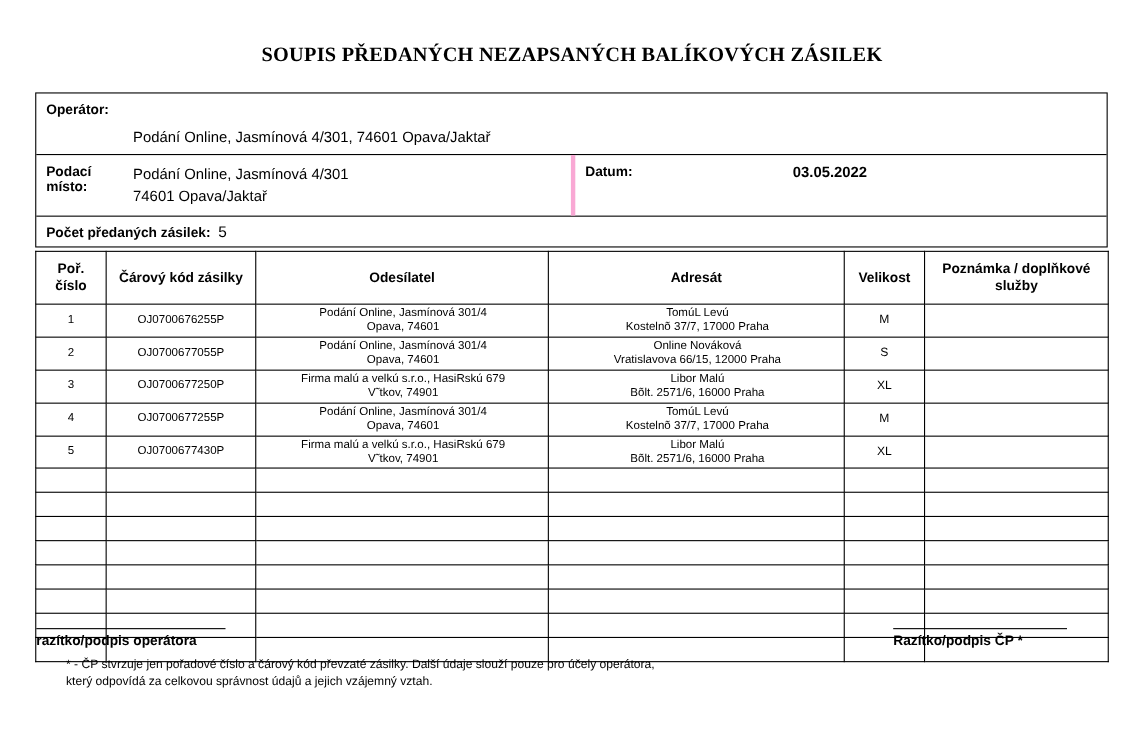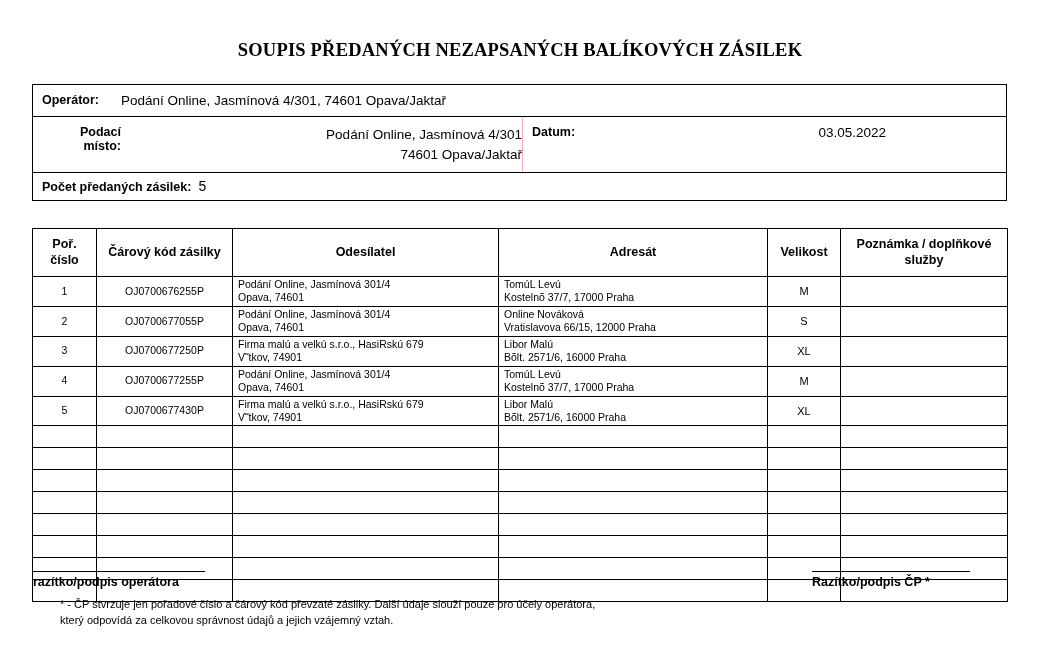--- a/index.html
+++ b/index.html
@@ -54,40 +54,40 @@
     font-weight: bold;
     padding: 8px 0 8px 9px;
     box-sizing: border-box;
   }
   .cell-value {
     font-size: 13.5px;
     padding: 8px 0 8px 0;
     box-sizing: border-box;
   }
   .r1-label { width: 88px; }
-  .r1-value { flex: 1; }
+  .r1-value { flex: 1; margin-top: 24px; }
 
   .r2-left {
     display: flex;
     width: 490px;
-    border-right: 1px solid #f9a8d4;
-    box-sizing: border-box;
-    text-align: right;
+    border-right: 4px solid #f9a8d4;
+    box-sizing: border-box;
   }
   .r2-label { width: 88px; }
   .r2-value { flex: 1; line-height: 1.45; }
   .r2-right {
     display: flex;
     flex: 1;
   }
   .r2-datum-label { width: 100px; }
   .r2-datum-value {
     flex: 1;
-    text-align: right;
+    text-align: center;
     padding-right: 120px;
+    font-weight: bold;
   }
 
   .r3 { padding: 5px 0 6px 9px; display: flex; align-items: baseline; }
   .r3 .lbl { font-size: 12.5px; font-weight: bold; }
   .r3 .val { font-size: 14px; margin-left: 7px; }
 
   
   .main-table {
     position: absolute;
     left: 32px;
@@ -119,21 +119,21 @@
   .main-table td {
     height: 22px;
     font-size: 10.5px;
     vertical-align: middle;
     padding: 1px 3px;
     line-height: 1.28;
   }
   td.c-num  { text-align: center; }
   td.c-code { text-align: center; }
   td.c-size { text-align: center; font-size: 11px; }
-  td.c-sender, td.c-addr { text-align: left; padding-left: 5px; margin-top: 48px; }
+  td.c-sender, td.c-addr { text-align: center; padding-left: 5px; margin-top: 48px; }
   .l1 { display: block; }
   .l2 { display: block; }
   tr.empty td { height: 22px; }
 
   
   .sig-left {
     position: absolute;
     left: 33px;
     top: 571px;
     width: 300px;

